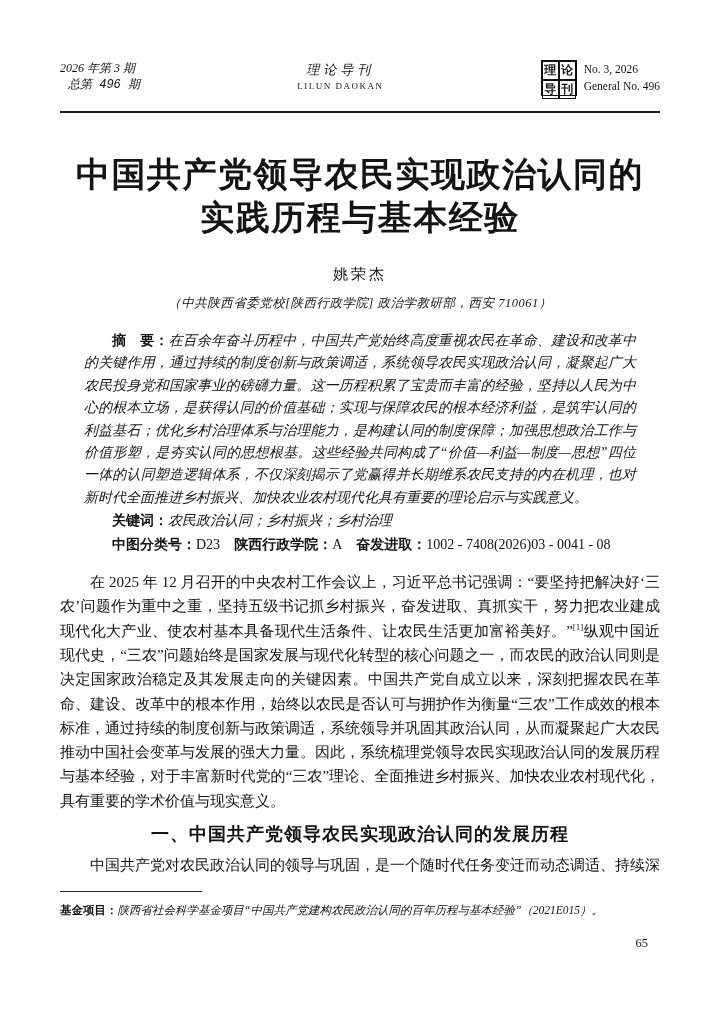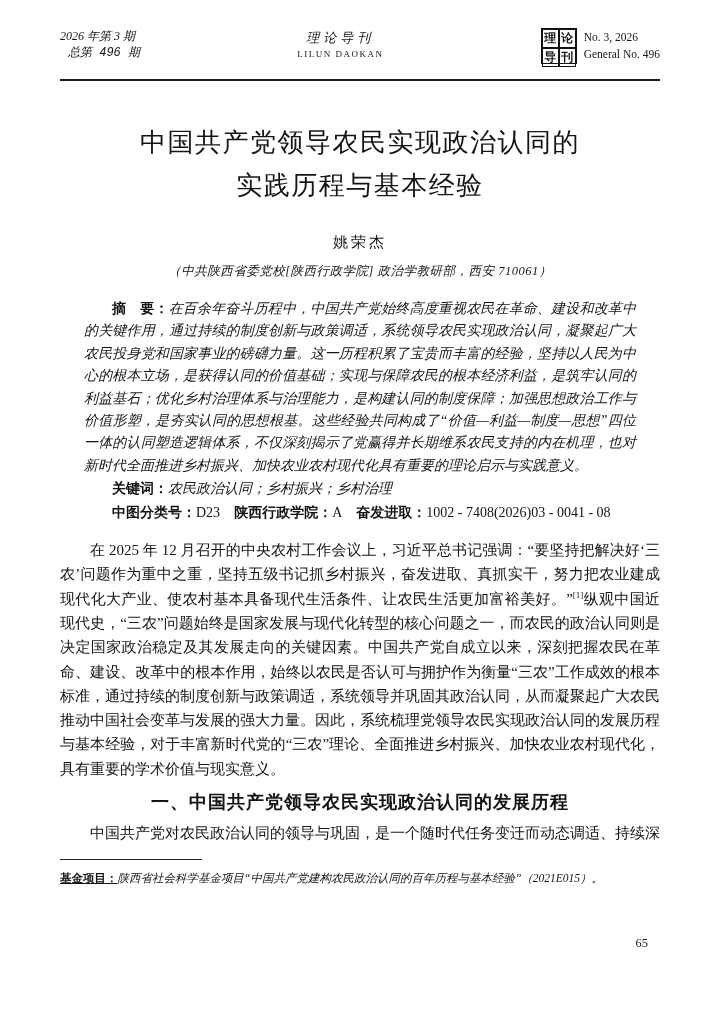--- a/index.html
+++ b/index.html
@@ -2,21 +2,21 @@
 <html><head>
 <meta charset="utf-8">
 <style>
   html, body { margin: 0; padding: 0; background: #ffffff; }
   .page {
     position: relative;
     width: 720px;
     height: 1018px;
     background: #ffffff;
     box-sizing: border-box;
-    padding: 28px 60px 0 60px;
+    padding: 60px 60px 0 60px;
     color: #141414;
     font-family: "Liberation Serif", "DejaVu Serif", serif;
     overflow: hidden;
   }
   
   .running-head {
     display: flex;
     justify-content: space-between;
     align-items: flex-start;
     height: 42px;
@@ -40,23 +40,23 @@
     border: 0.8px solid #111;
     font-family: "Liberation Serif", serif;
   }
   .rh-right-text { font-size: 11.5px; line-height: 17px; white-space: nowrap; }
   .head-rule { border: none; border-top: 2.4px solid #1c1c1c; margin: 9px 0 0 0; }
 
   
   .article-title {
     margin-top: 40px;
     text-align: center;
-    font-size: 26px;
+    font-size: 34px;
     line-height: 43px;
-    font-weight: normal;
+    font-weight: bold;
     letter-spacing: 1.5px;
   }
   .author-name {
     margin-top: 26px;
     text-align: center;
     font-size: 15px;
     letter-spacing: 3px;
   }
   .affiliation {
     margin-top: 11px;
@@ -111,21 +111,21 @@
     margin: 13px 0 7px 0;
   }
   .footnotes { font-size: 11.5px; line-height: 22px; }
   .footnotes p {
     margin: 0;
     padding-left: 28px;
     text-indent: -28px;
     font-style: italic;
     text-align: justify;
   }
-  .footnotes .hei { font-size: 11.5px; text-decoration: underline; }
+  .footnotes .hei { font-size: 11.5px; }
 
   .page-number {
     position: absolute;
     top: 936px;
     right: 72px;
     font-size: 12.5px;
   }
 </style>
 </head>
 <body>

